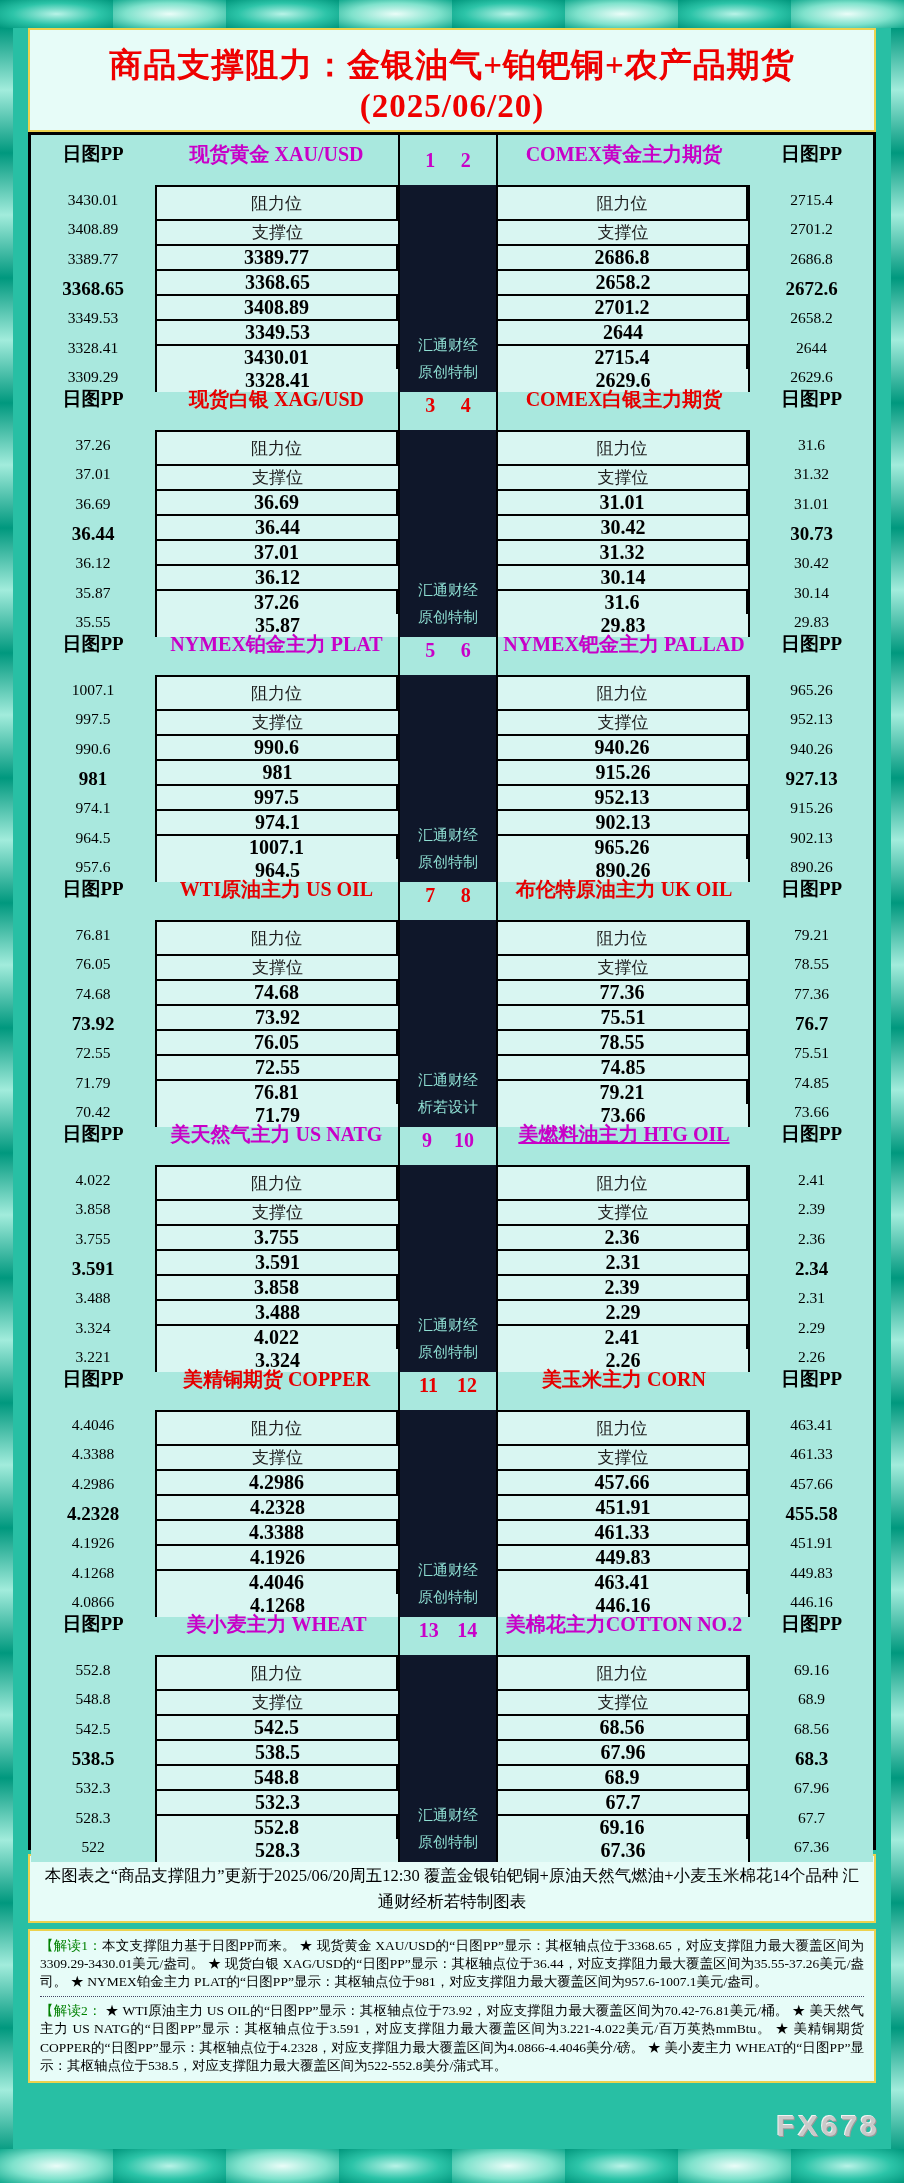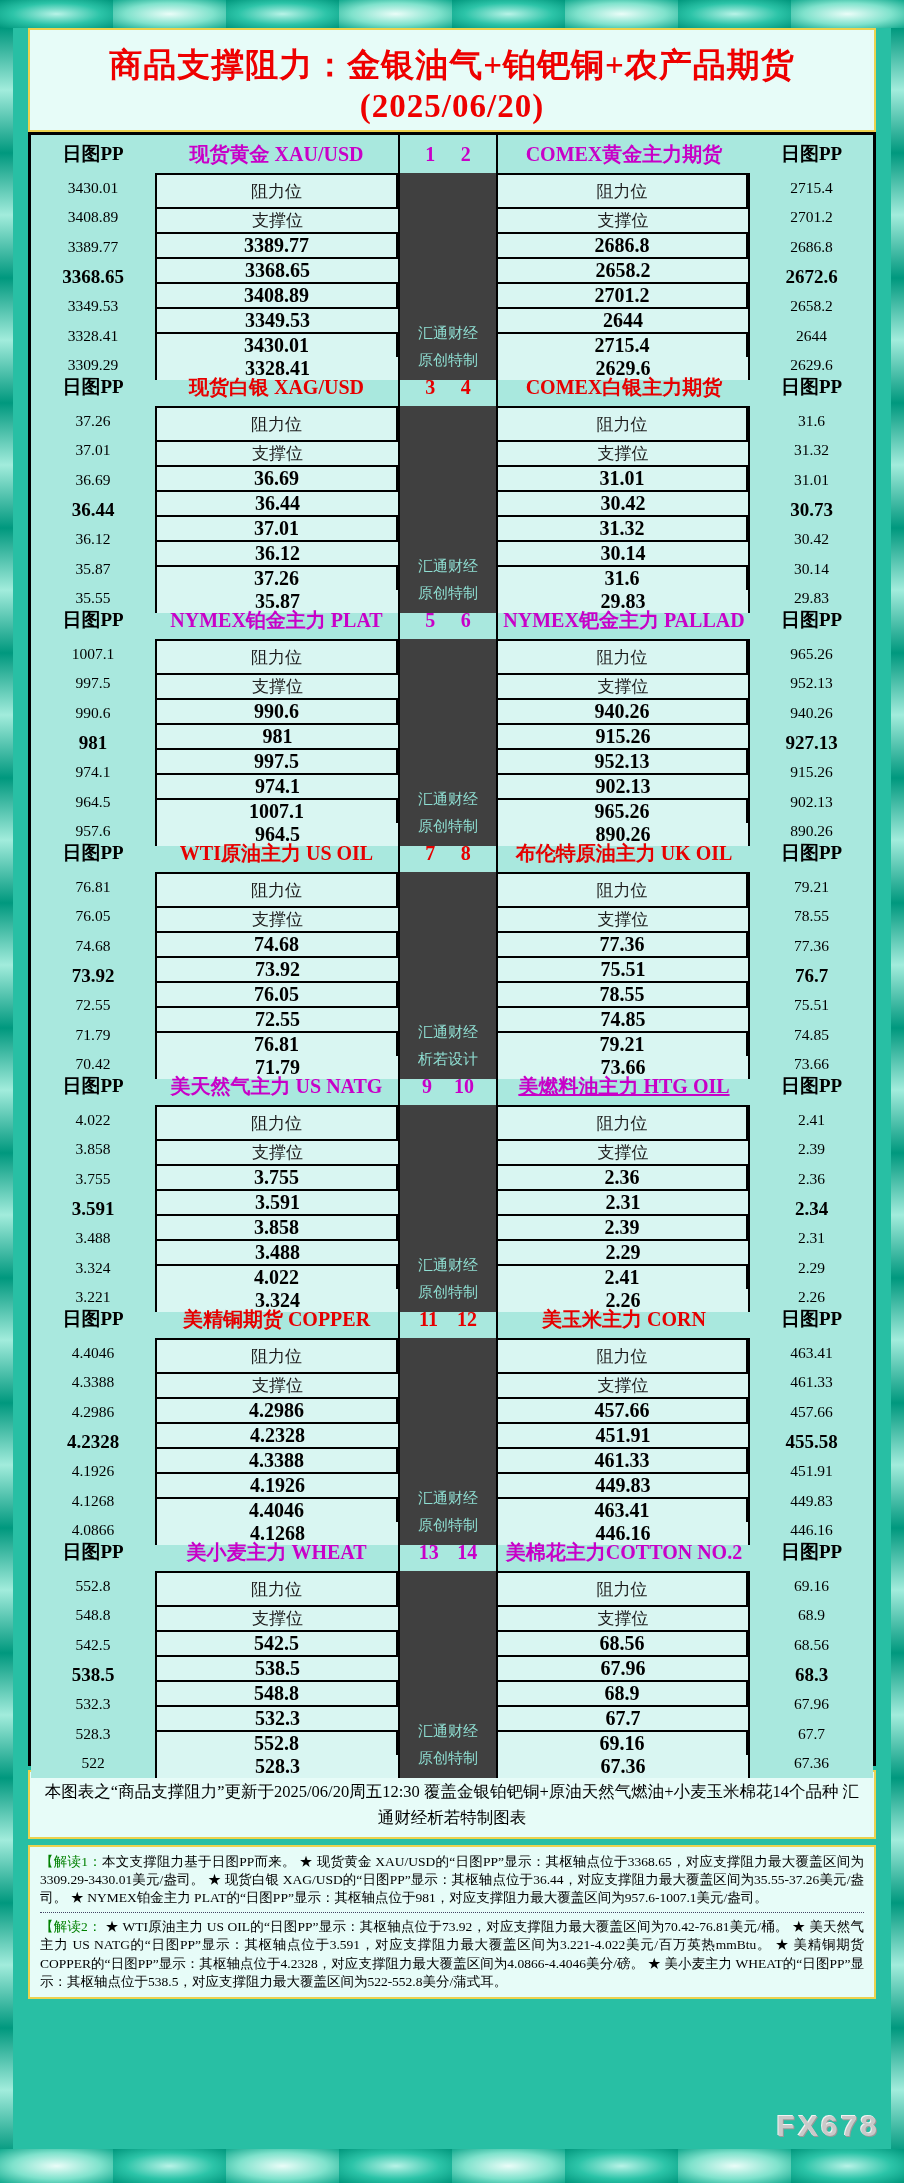--- a/index.html
+++ b/index.html
@@ -27,39 +27,39 @@
   .inner { margin: 0 15px; }
 
   .title-box { border: 2px solid #ecd24e; background: #e7fcf8; }
   .main-title { font-size: 33px; font-weight: bold; color: #ee0000; text-align: center; padding: 13px 0 5px; letter-spacing: 1px; }
   .subtitle { border-top: 2px solid #ecd24e; font-size: 16.5px; text-align: center; padding: 5px 2px 4px; color: #000; }
 
   .table-frame { border: 3px solid #000; background: #d9f6f2; }
   .section { }
   .section + .section { border-top: 3px solid #000; }
   .sec-head, .sec-body { display: grid; grid-template-columns: 124px 243px 100px 252px 1fr; }
-  .sec-head { height: 38px; background: #a9e8de; }
+  .sec-head { height: 50px; background: #a9e8de; }
   .h-pp { text-align: center; line-height: 38px; font-weight: bold; font-size: 19px; color: #000; }
   .h-name { text-align: center; line-height: 38px; font-weight: bold; font-size: 20px; white-space: nowrap; overflow: hidden; }
   .h-pair { display: flex; justify-content: space-evenly; align-items: center; font-weight: bold; font-size: 20px;
             border-left: 2px solid #000; border-right: 2px solid #000; }
   .sec-body { height: 192px; }
   .b-pp { background: #a9e8de; display: flex; flex-direction: column; }
   .pp-val { flex: 1; display: flex; align-items: center; justify-content: center; font-size: 15.5px; color: #000; }
   .pp-val.pivot { font-weight: bold; font-size: 19px; }
   .rs-table { display: grid; grid-template-columns: 1fr; grid-template-rows: 34px 1fr 1fr 1fr; background: #d9f6f2; }
   .rs-table.left  { border-left: 2px solid #000; border-top: 2px solid #000; }
   .rs-table.right { border-right: 2px solid #000; border-top: 2px solid #000; }
   .rs-table .th { display: flex; align-items: center; justify-content: center; font-size: 17px; color: #1c1c1c;
                   border-bottom: 2px solid #000; }
   .rs-table .td { display: flex; align-items: center; justify-content: center; font-size: 20px; font-weight: bold; color: #000;
                   border-bottom: 2px solid #000; }
   .rs-table .rcol { border-right: 2px solid #000; }
   .rs-table .td:nth-last-child(-n+2) { border-bottom: none; }
-  .b-mid { background: #404040; border-left: 2px solid #000; border-right: 2px solid #000; position: relative; }
+  .b-mid { background: #0f172a; border-left: 2px solid #000; border-right: 2px solid #000; position: relative; }
   .brand { position: absolute; bottom: 5px; left: 0; right: 0; text-align: center; color: #8fdfd3; font-size: 15px; line-height: 1.85; }
 
   .note-bar { margin-top: 4px; border: 2px solid #ecd24e; background: #e7fcf8;
               text-align: center; font-size: 16.5px; color: #000; padding: 7px 14px; line-height: 1.55; }
   .para-box { margin-top: 6px; border: 2px solid #ecd24e; background: #e7fcf8; padding: 6px 10px; }
   .para { font-size: 13.5px; line-height: 1.34; color: #000; text-align: justify; }
   .para-prefix { color: #008000; }
   .dotline { border-top: 1px dotted #446; margin: 5px 0; }
 
   .watermark { position: absolute; right: 24px; bottom: 40px; font-family: "Liberation Sans", sans-serif;

